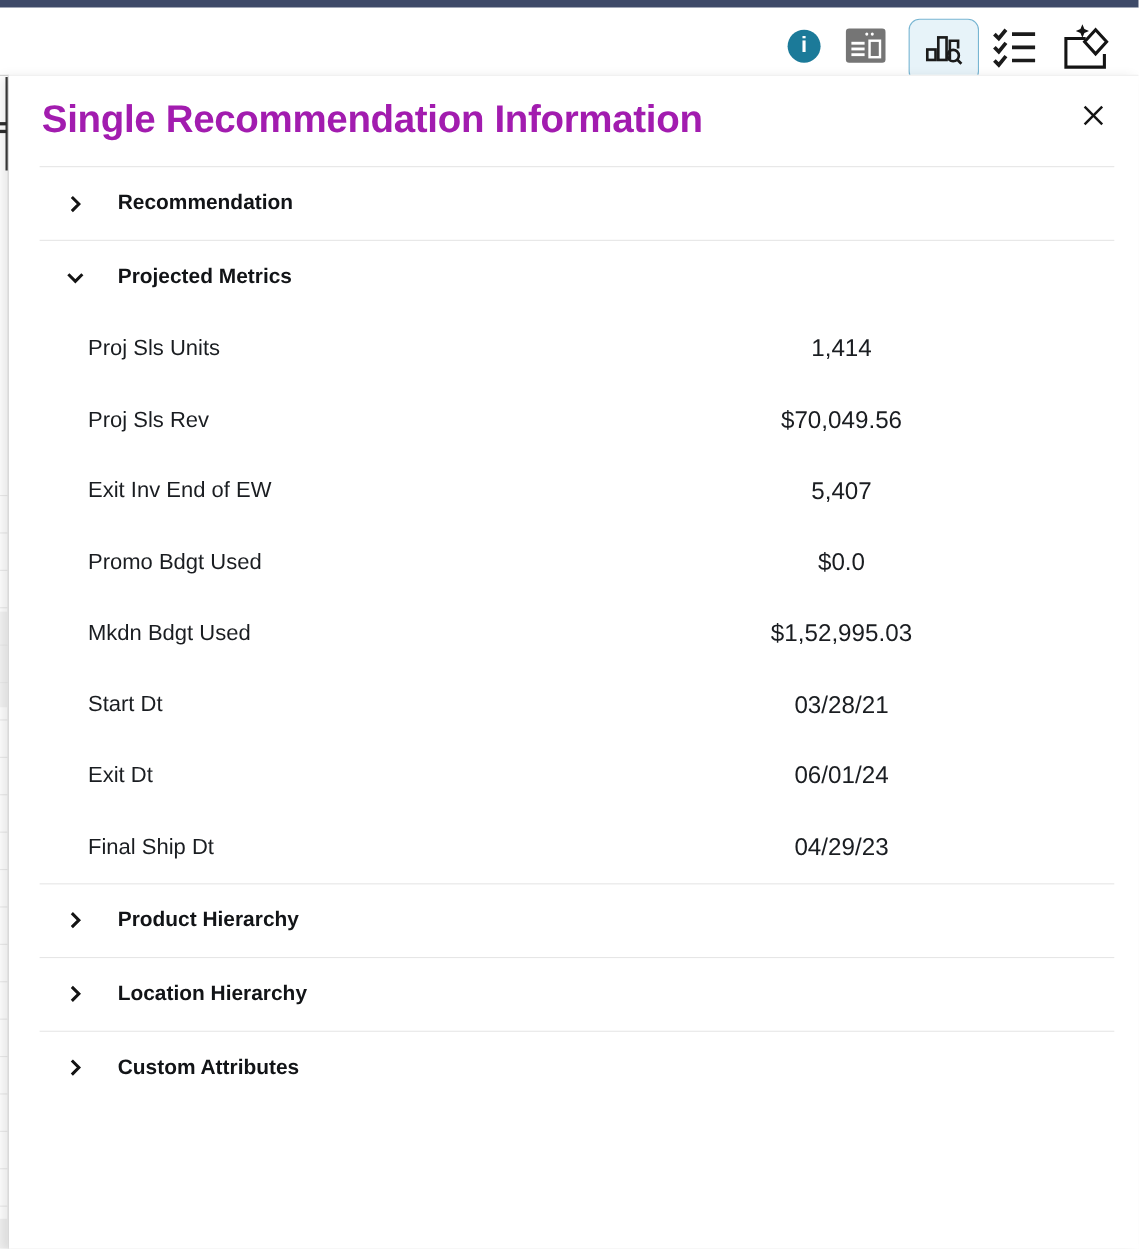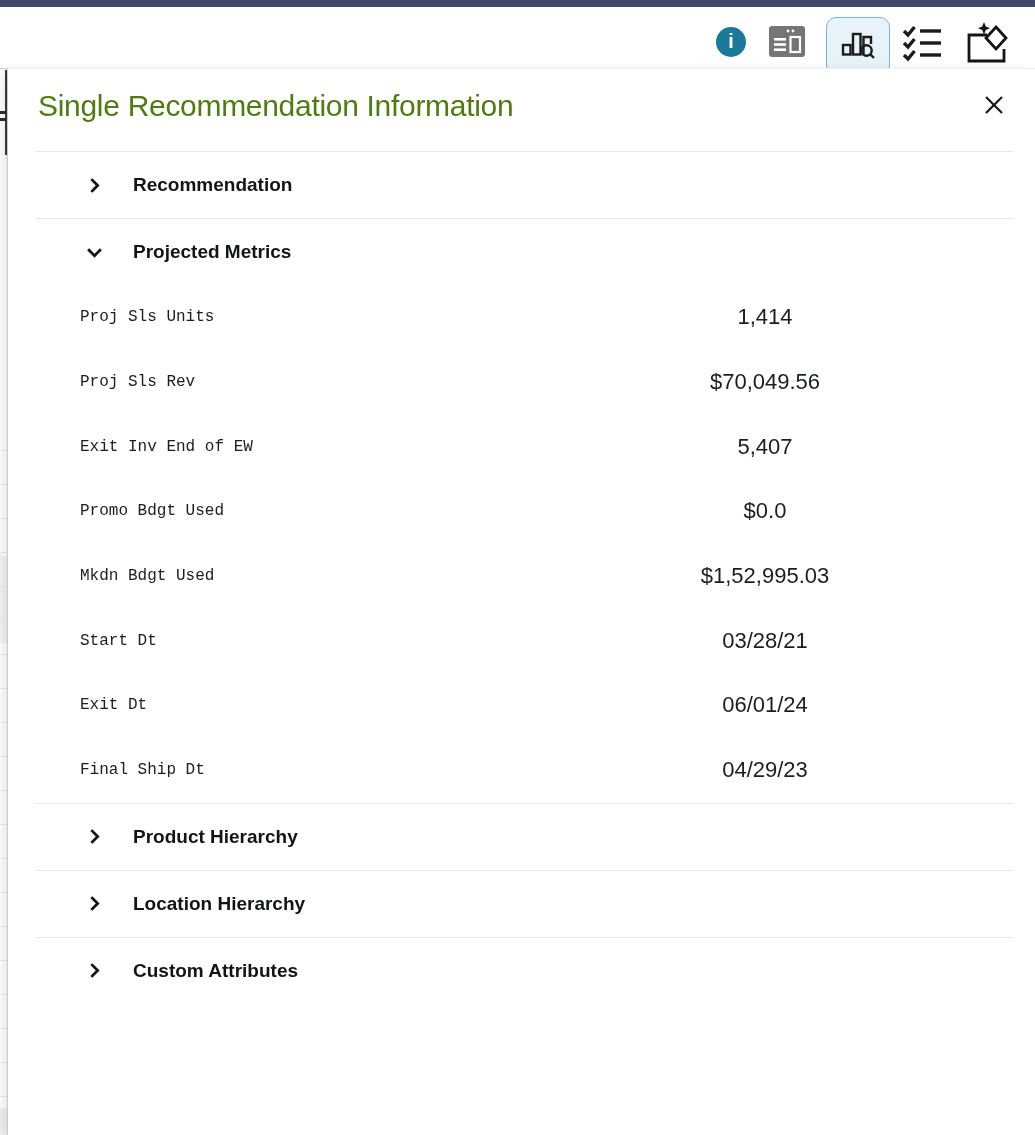--- a/index.html
+++ b/index.html
@@ -27,32 +27,32 @@
   .sliver-eq1 { position:absolute; left:0; top:111px; width:6px; height:3px; background:#2e2e2e; }
   .sliver-eq2 { position:absolute; left:0; top:118px; width:6px; height:3px; background:#2e2e2e; }
   .sliver-row { position:absolute; left:0; width:7px; height:1px; background:#ececec; }
   .sliver-block { position:absolute; left:0; top:556px; width:7px; height:87px; background:#f4f4f4; }
   .sliver-bottom { position:absolute; left:0; top:1108px; width:7px; height:27px; background:#f1f1f1; }
 
   
   .panel { position:absolute; left:8px; top:68px; width:1027px; height:1067px; background:#fff;
     box-shadow:-5px 2px 10px rgba(0,0,0,0.10); border-top:1px solid #f0f0f0; }
   .panel-header { position:relative; height:82px; padding:20px 0 0 30px; }
-  .panel-title { font-size:30px; font-weight:400; letter-spacing:-0.3px; color:#4d7c0f; }
+  .panel-title { font-size:35px; font-weight:700; letter-spacing:-0.3px; color:#a21caf; }
   .close-btn { position:absolute; right:26px; top:22px; width:30px; height:30px; display:flex; align-items:center; justify-content:center; background:none; border:none; cursor:pointer; }
 
   .divider { height:1px; background:#e6e6e6; margin-left:28px; margin-right:22px; }
 
-  .section-header { height:66px; display:flex; align-items:center; padding-left:78px; cursor:pointer; }
+  .section-header { height:66px; display:flex; align-items:center; padding-left:52px; cursor:pointer; }
   .chevron { width:17px; height:17px; display:inline-flex; margin-right:30px; }
   .section:not(.expanded) .chev-down { display:none; }
   .section-label { font-size:19px; font-weight:700; color:#121417; }
 
   .field-row { position:relative; height:64.7px; display:flex; align-items:center; padding-left:72px; }
-  .field-label { font-size:16px; color:#1a1d21;font-family:Liberation Mono, monospace; }
+  .field-label { font-size:20px; color:#1a1d21; }
   .field-value { position:absolute; left:507px; width:500px; text-align:center; font-size:22px; color:#1a1d21; }
 </style>
 </head>
 <body>
 
 <div class="topbar"></div>
 
 <div class="toolbar">
   <button class="tool-btn info-btn" title="info">
     <span class="info-glyph">i</span>

